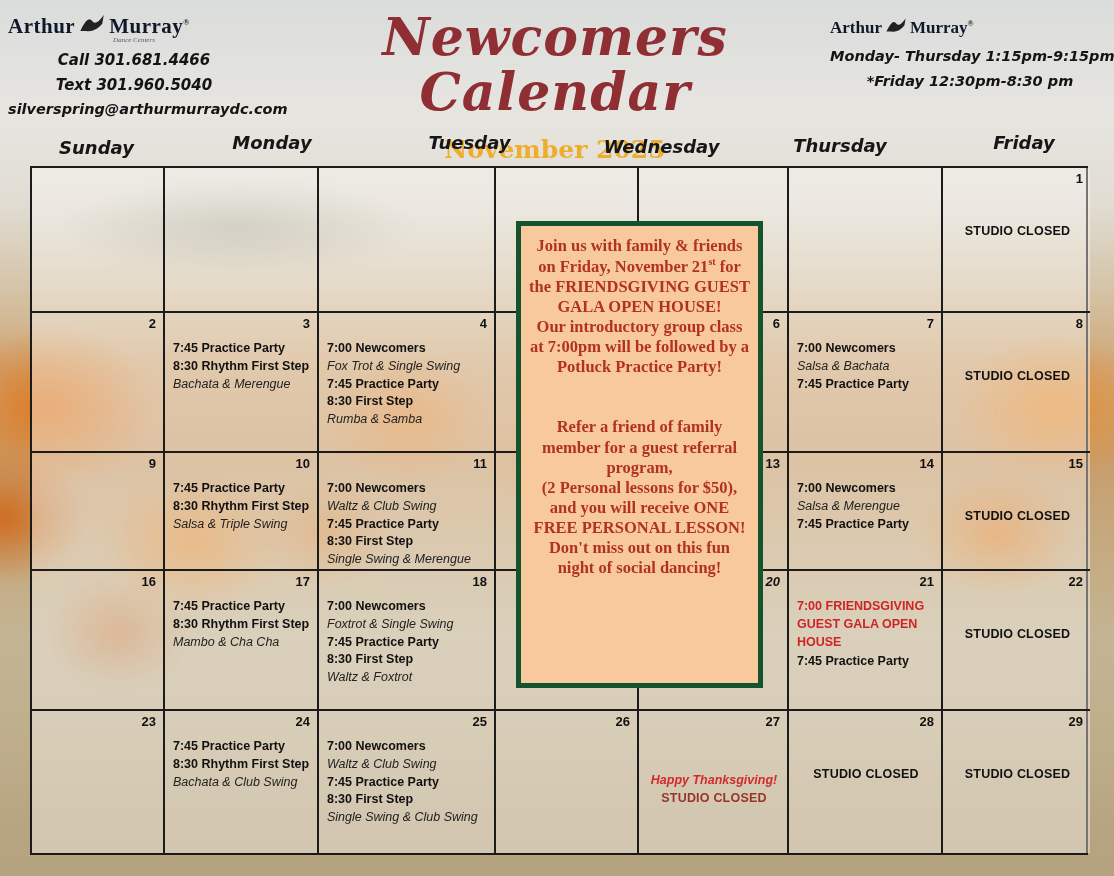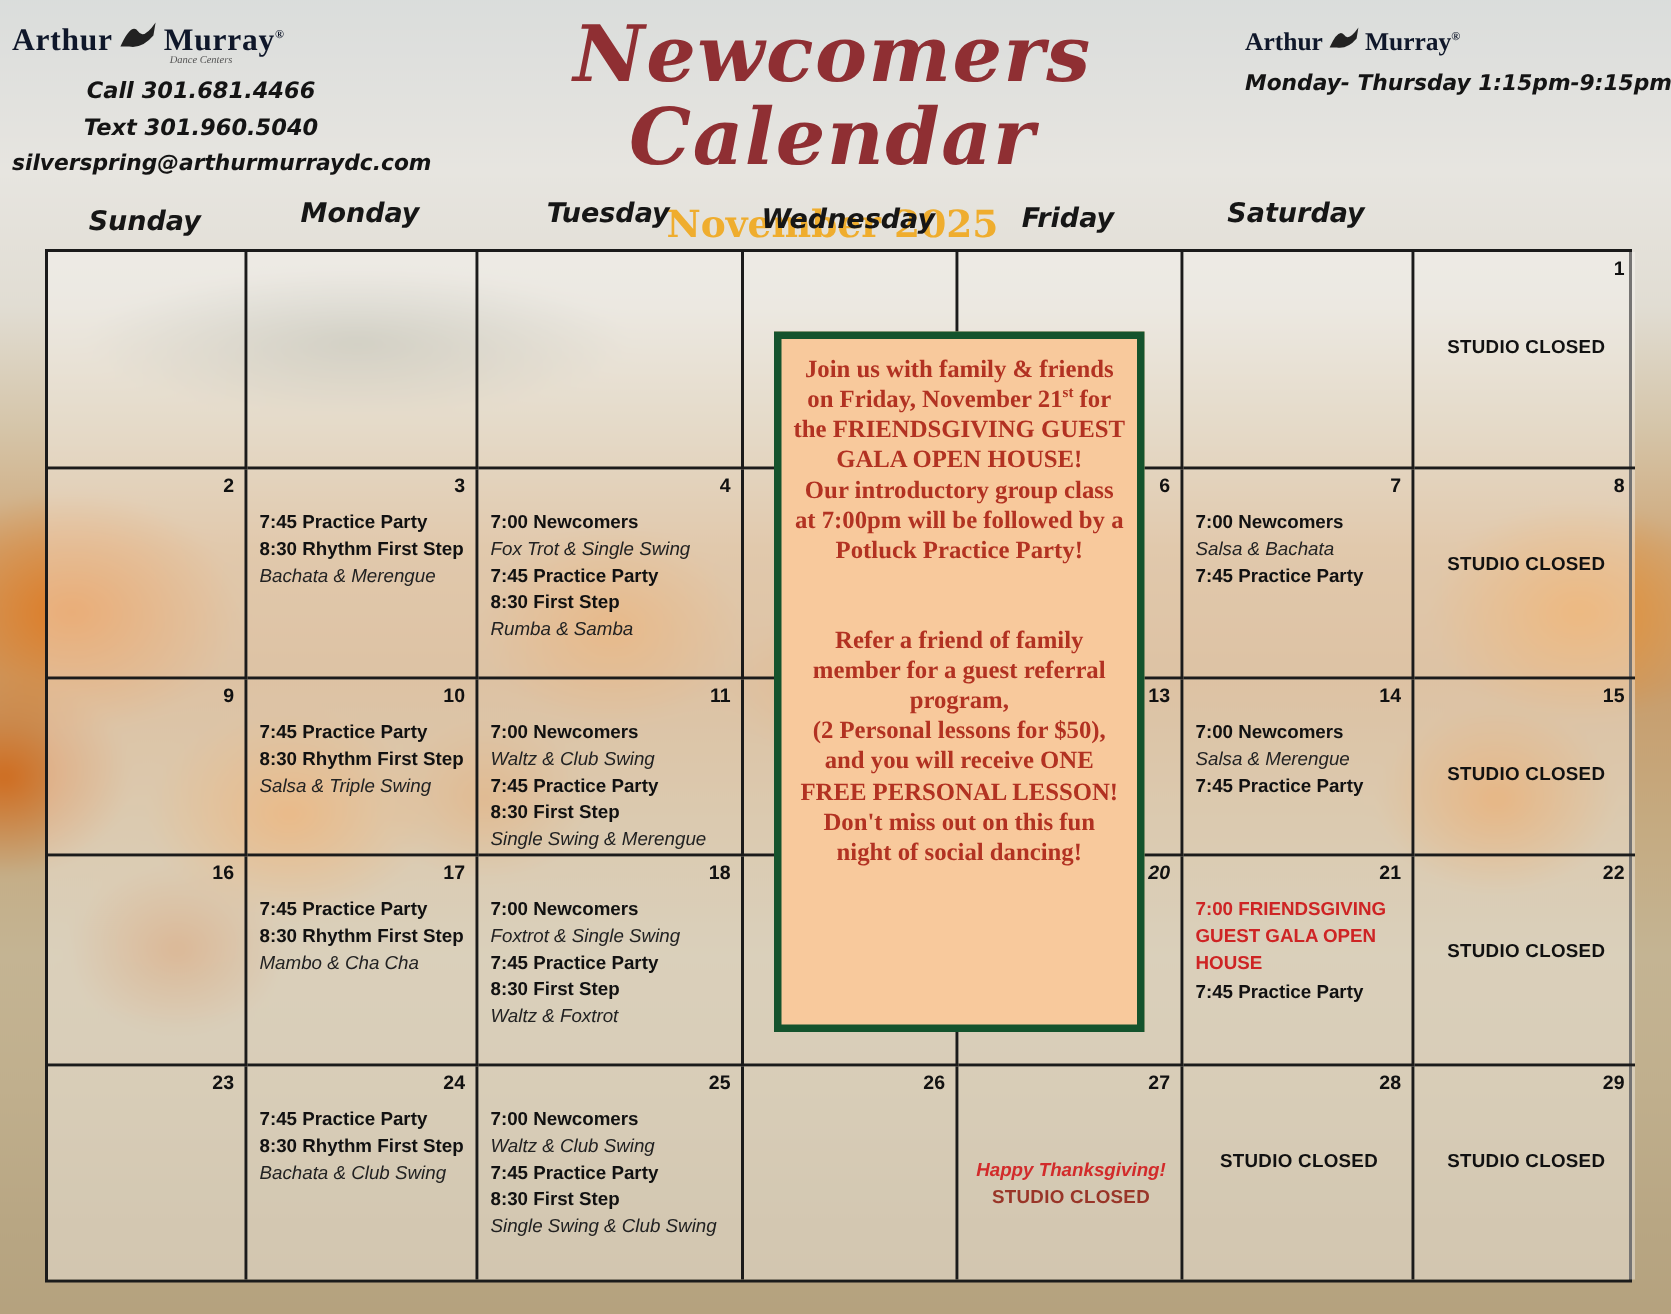--- a/index.html
+++ b/index.html
@@ -39,21 +39,21 @@
   .site-line { font-size:14.5px; margin-top:7px; }
 
   .title-wrap { position:absolute; left:240px; top:10px; width:630px; text-align:center; }
   .title-main { font-family:"DejaVu Serif", serif; font-style:italic; font-weight:bold;
                 font-size:52px; color:#8F2F33; letter-spacing:1px; line-height:1.05; }
   .title-month { font-family:"DejaVu Serif", serif; font-weight:bold;
                  font-size:25px; color:#EFAD2E; margin-top:16px; }
 
   
   .daynames { position:absolute; left:30px; top:132px; width:1058px; display:grid;
-              grid-template-columns:133px 154px 177px 143px 150px 154px 147px; }
+              grid-template-columns:133px 154px 177px 143px 150px 154px 147px;gap:32px; }
   .dayname { text-align:center; font-family:"DejaVu Sans", sans-serif; font-style:italic;
              font-weight:bold; font-size:18px; color:#161616; }
   .daynames .dayname:nth-child(1){ padding-top:5px; }
   .daynames .dayname:nth-child(4){ padding-top:4px; }
   .daynames .dayname:nth-child(5){ padding-top:3px; }
   .daynames .dayname:nth-child(7){ padding-top:8px; }
 
   
   .grid { position:absolute; left:30px; top:166px; width:1058px; height:689px;
           border:2px solid #1b1b1b; display:grid;
@@ -113,27 +113,29 @@
   <div class="logo logo-small">
     <span>Arthur</span>
     <span>
       <svg width="24" height="18" viewBox="0 0 40 30">
           <path d="M4,26 Q14,4 20,12 Q25,20 36,4 L34,16 Q24,28 12,26 Z" fill="#222"></path>
         </svg>
     </span>
     <span><span>Murray</span><span class="reg">®</span></span>
   </div>
   <div class="hand hours-line">Monday- Thursday 1:15pm-9:15pm</div>
+  <div class="hand hours-line">*Friday 12:30pm-8:30 pm</div>
 </div>
 
 <div class="daynames">
     <div class="dayname">Sunday</div>
     <div class="dayname">Monday</div>
     <div class="dayname">Tuesday</div>
     <div class="dayname">Wednesday</div>
+    <div class="dayname">Thursday</div>
     <div class="dayname">Friday</div>
     <div class="dayname">Saturday</div>
   </div>
 
 <div class="grid">
     <div class="cell">
       <div class="date"></div>
       <div class="events"></div>
     </div>
     <div class="cell">

